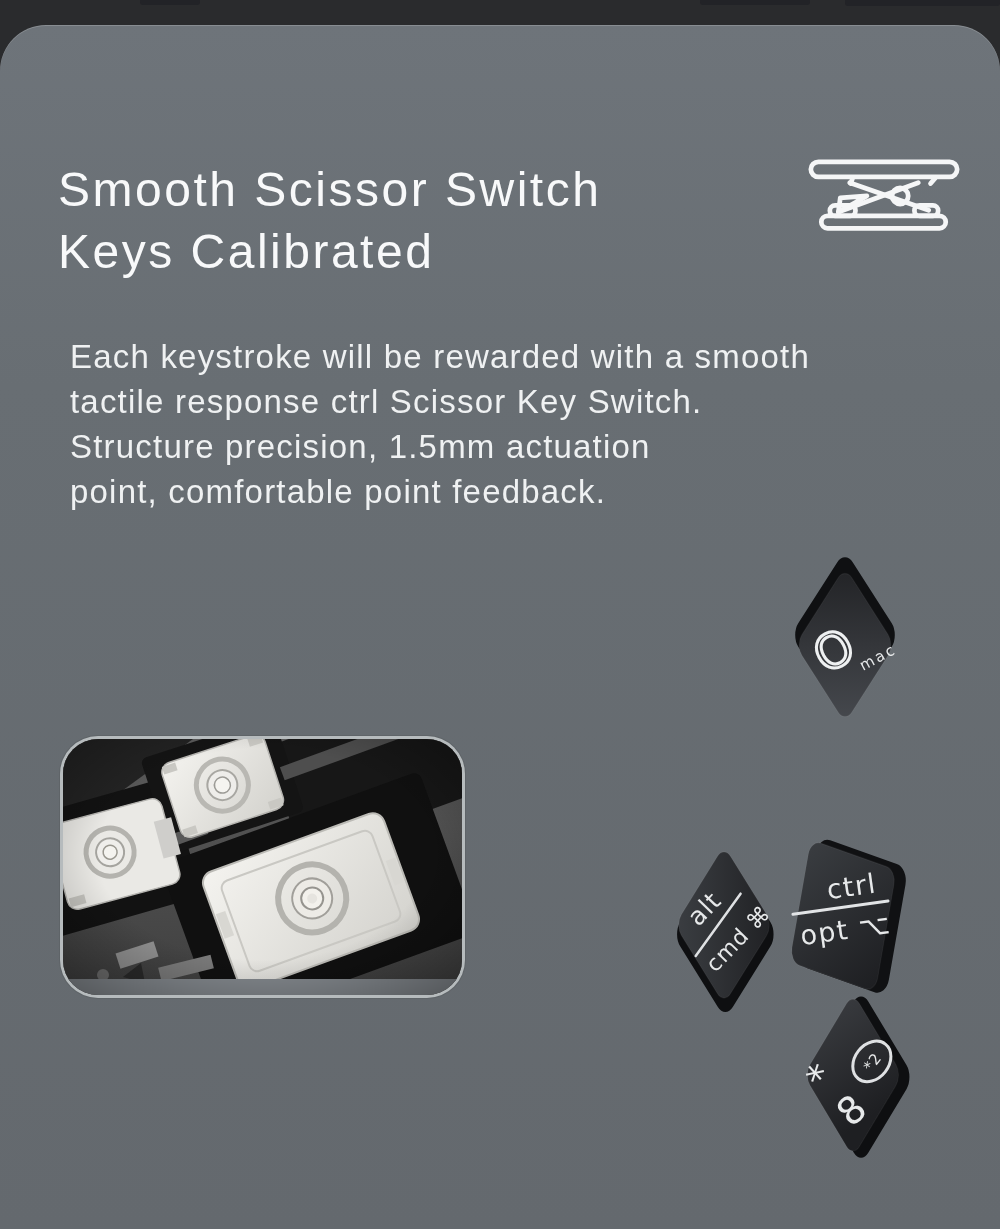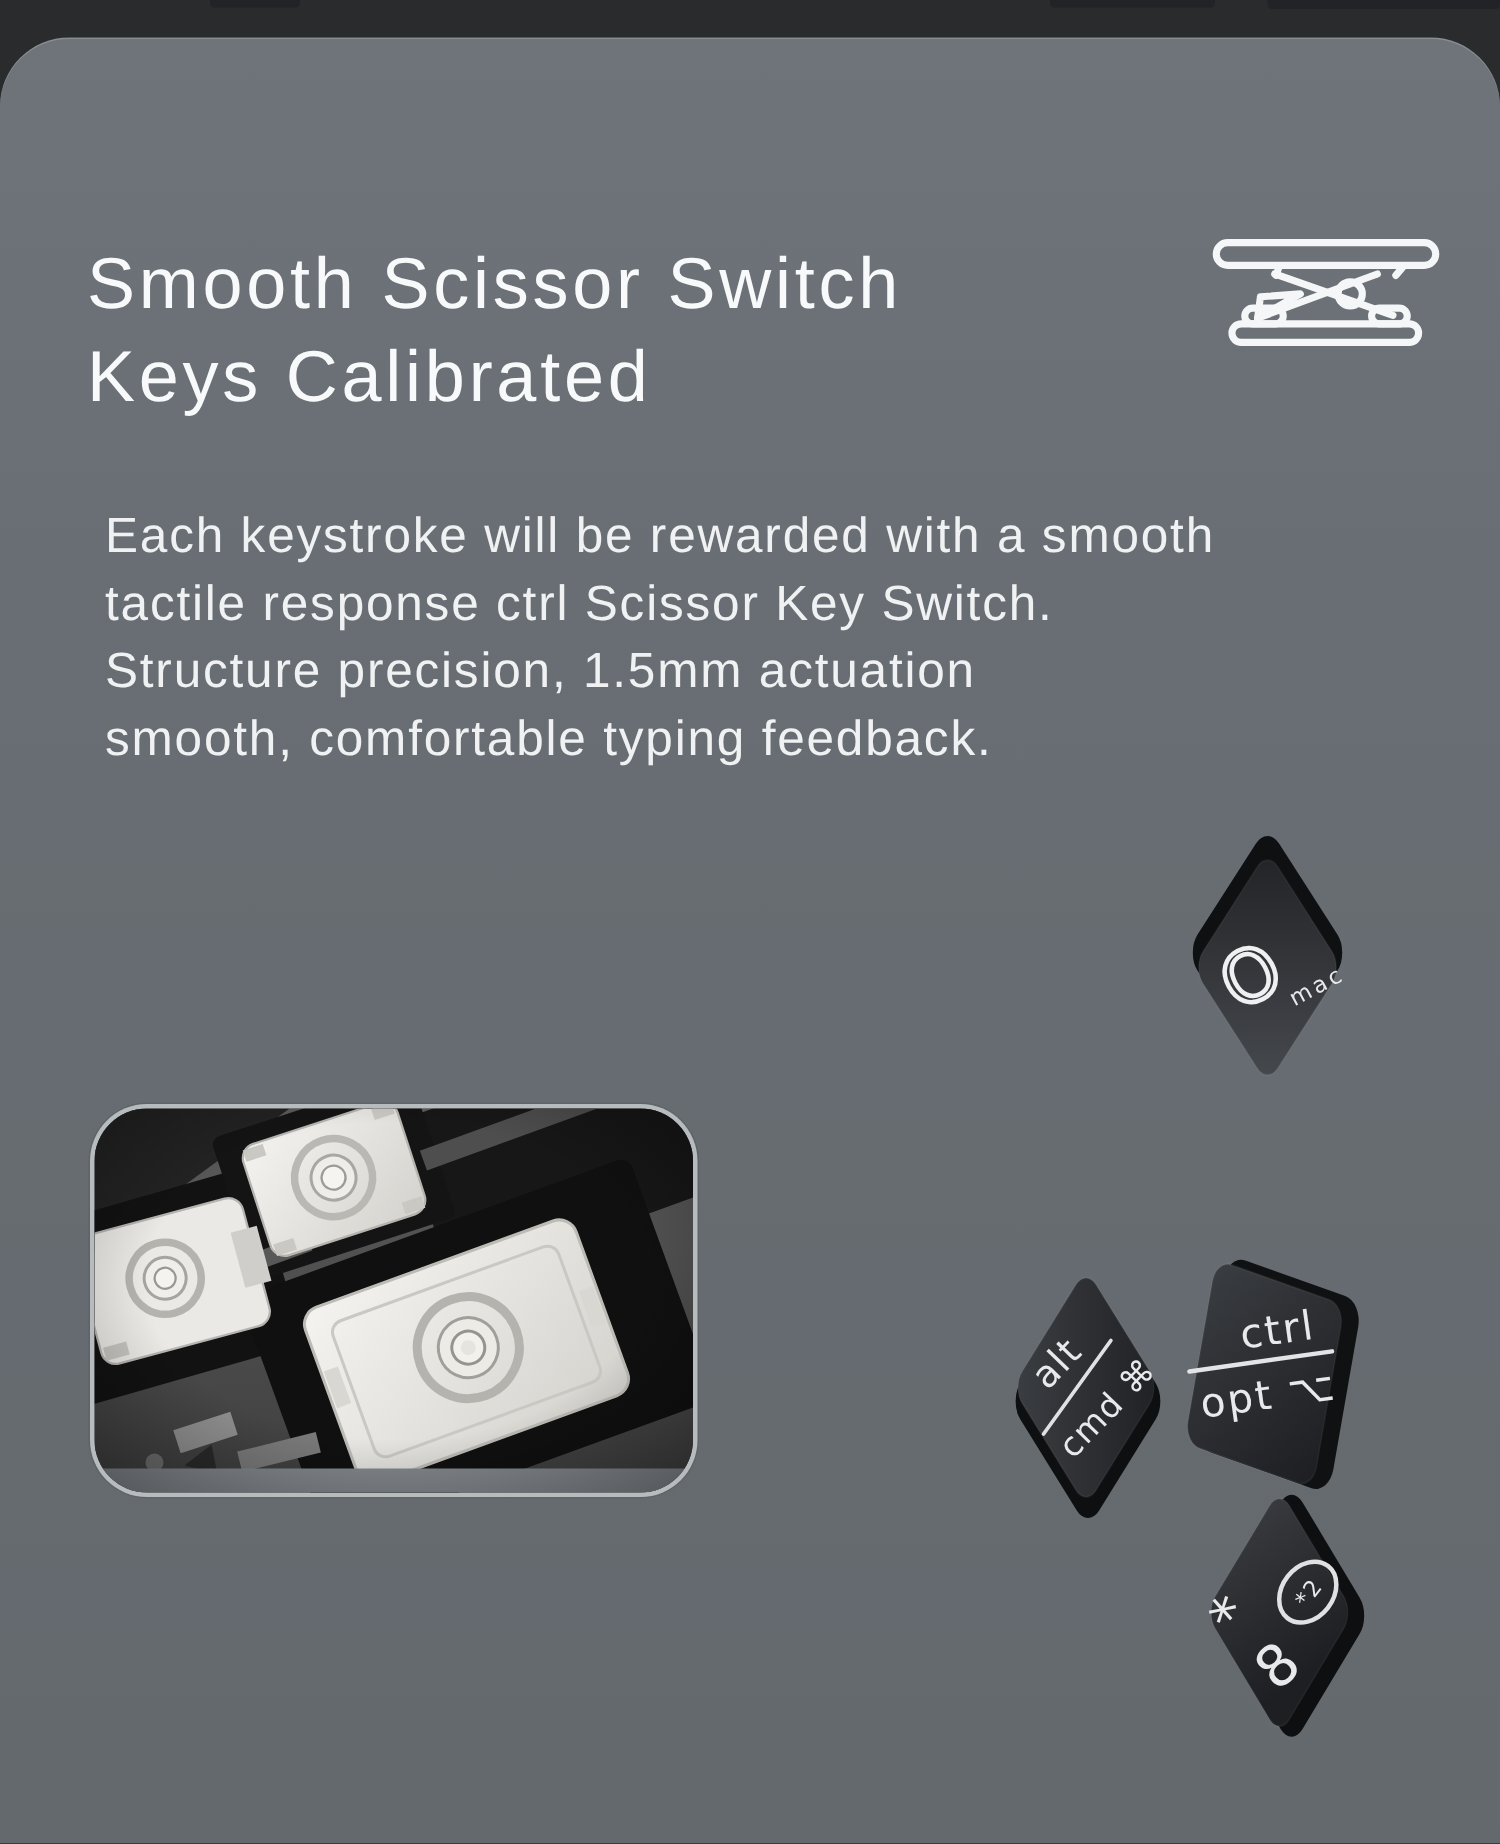--- a/index.html
+++ b/index.html
@@ -65,21 +65,21 @@
     <path d="M32,57 L62,40 L34,42 Z"></path>
     <circle cx="97" cy="40" r="8.5"></circle>
     <path d="M47,21 L45,27"></path>
     <path d="M134,21 L129,27"></path>
   </svg>
 
   <p class="intro">
     <span>Each keystroke will be rewarded with a smooth</span>
     <span>tactile response ctrl Scissor Key Switch.</span>
     <span>Structure precision, 1.5mm actuation</span>
-    <span>smooth, comfortable typing feedback.</span>
+    <span>point, comfortable point feedback.</span>
   </p>
 
   <div class="photo">
     <svg width="399" height="256" viewBox="0 0 399 256">
       <defs>
         <linearGradient id="photoBase" x1="0" y1="0" x2="0" y2="1">
           <stop offset="0" stop-color="#5c5c5c"></stop>
             <stop offset="1" stop-color="#3f3f3f"></stop>
         </linearGradient>
         <linearGradient id="switchFace" x1="0" y1="0" x2="1" y2="1">

